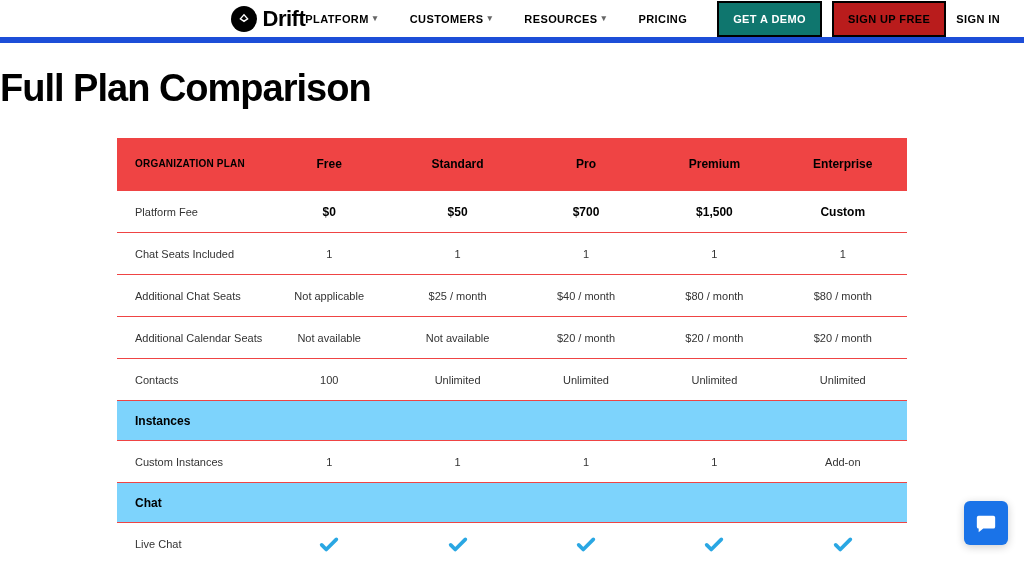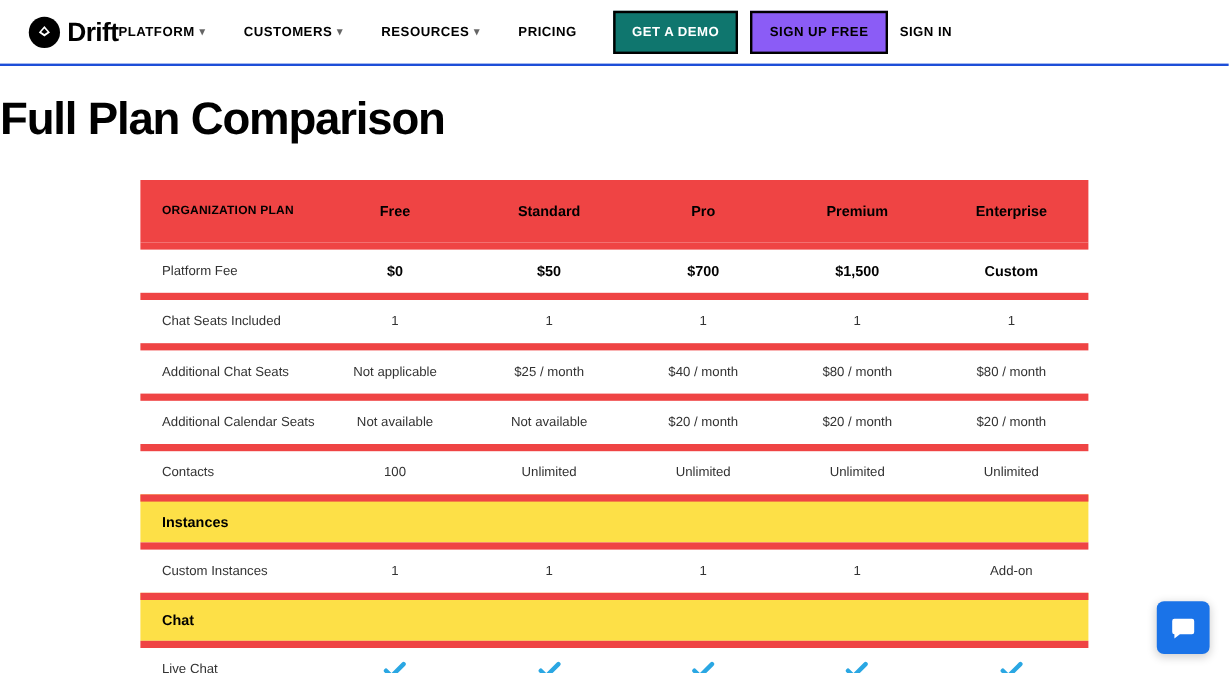--- a/index.html
+++ b/index.html
@@ -13,24 +13,24 @@
       color: #000;
       width: 1024px;
       height: 561px;
       overflow: hidden;
       position: relative;
     }
     
     .header {
       display: flex;
       align-items: center;
-      justify-content: flex-start;
+      justify-content: flex-end;
       padding: 12px 24px;
-      border-bottom: 2px solid #1d4ed8;
-      height: 55px;
+      border-bottom: 6px solid #1d4ed8;
+      height: 43px;
     }
     .logo-wrap {
       display: flex;
       align-items: center;
       gap: 6px;
     }
     .logo-mark {
       width: 26px;
       height: 26px;
       border-radius: 50%;
@@ -66,21 +66,21 @@
       position: relative;
       top: -1px;
     }
     .btn {
       font-size: 11px;
       font-weight: 700;
       letter-spacing: 0.4px;
       padding: 10px 14px;
       border: 2px solid #000;
       cursor: pointer;
-      background: #8b5cf6;
+      background: #b91c1c;
     }
     .btn.primary {
       background: #0f766e;
       color: #fff;
     }
     .signin {
       font-size: 11px;
       font-weight: 700;
       letter-spacing: 0.4px;
       cursor: pointer;
@@ -97,31 +97,31 @@
       margin-bottom: 28px;
     }
     .table-wrap {
       width: 790px;
       margin: 0 auto;
     }
     .row {
       display: grid;
       grid-template-columns: 148px repeat(5, 1fr);
       align-items: center;
-      border-top: 6px solid #ef4444;
+      border-top: 1px solid #ef4444;
       min-height: 42px;
       font-size: 12px;
     }
     .row.head {
       background: #ef4444;
       border-top: none;
       min-height: 52px;
     }
     .row.section {
-      background: #fde047;
+      background: #7dd3fc;
       min-height: 40px;
     }
     .row .label {
       padding-left: 18px;
       font-size: 11px;
       color: #333;
     }
     .row.head .label {
       font-weight: 800;
       font-size: 10px;

